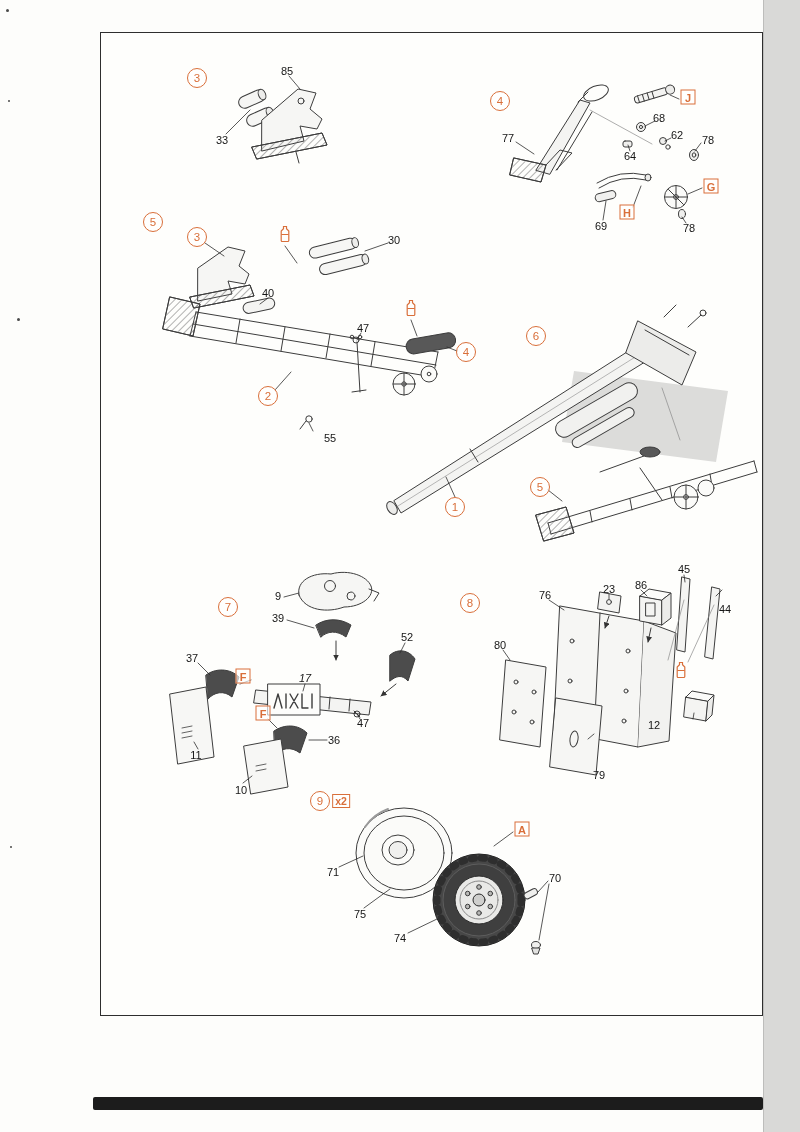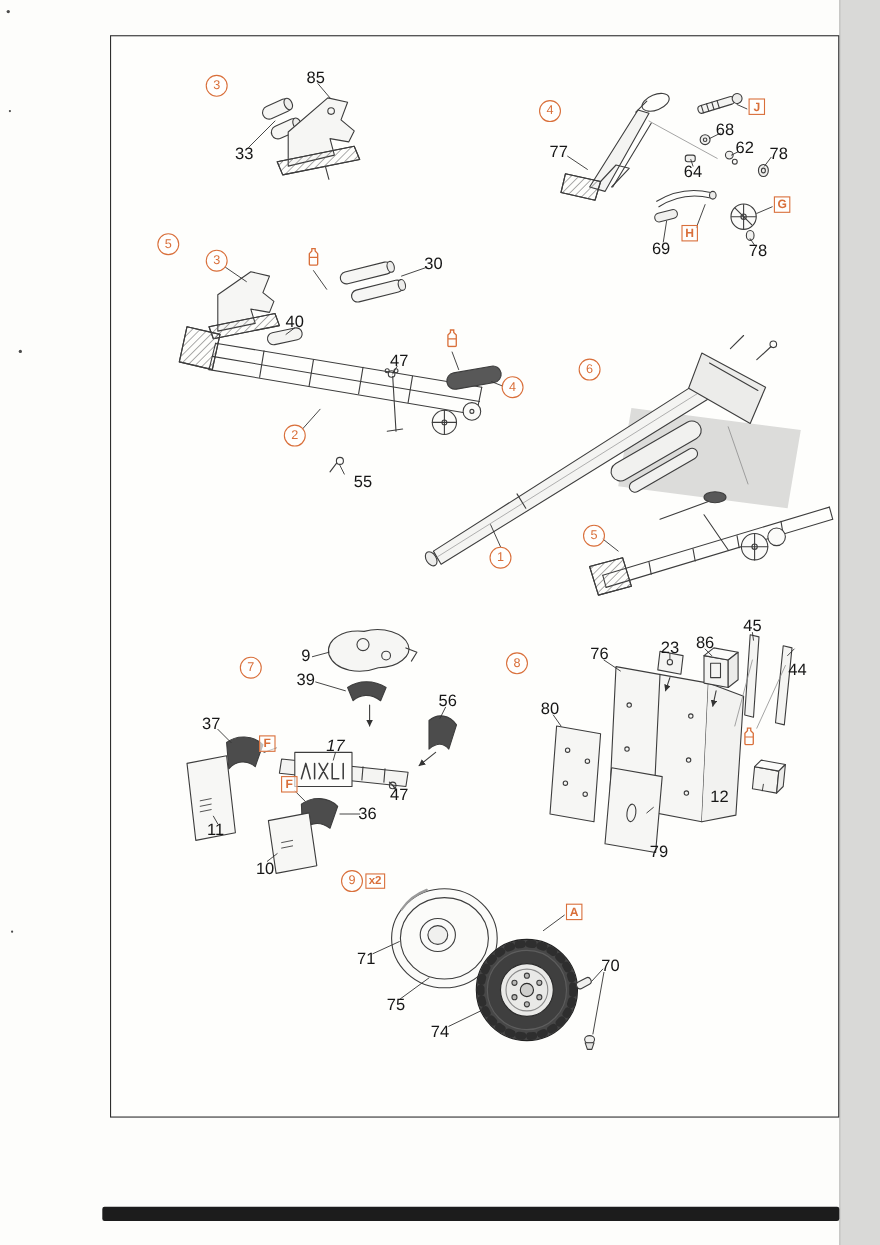--- a/index.html
+++ b/index.html
@@ -20,21 +20,21 @@
     background:#1c1c1c; border-radius:2px;
   }
   .border-frame {
     position:absolute; left:100px; top:32px; width:663px; height:984px;
     border:1.5px solid #2e2e2e; background:#fefefc;
   }
   .artwork { position:absolute; left:0; top:0; pointer-events:none; }
   .label-layer { position:absolute; inset:0; }
   .part-label {
     position:absolute; transform:translate(-50%,-50%);
-    font-size:15px; color:#161616; white-space:nowrap;
+    font-size:11px; color:#161616; white-space:nowrap;
   }
   .circle-badge {
     position:absolute; transform:translate(-50%,-50%);
     width:20px; height:20px; border:1.5px solid #d96f3a; border-radius:50%;
     color:#d96f3a; font-size:11.5px; display:flex; align-items:center;
     justify-content:center; background:rgba(255,255,255,.65);
   }
   .letter-badge {
     position:absolute; transform:translate(-50%,-50%);
     min-width:15px; height:15px; padding:0 1px;
@@ -370,21 +370,21 @@
       <div class="part-label" style="left: 630px; top: 156px;">64</div>
       <div class="part-label" style="left: 601px; top: 226px;">69</div>
       <div class="part-label" style="left: 689px; top: 228px;">78</div>
       <div class="part-label" style="left: 394px; top: 240px;">30</div>
       <div class="part-label" style="left: 268px; top: 293px;">40</div>
       <div class="part-label" style="left: 363px; top: 328px;">47</div>
       <div class="part-label" style="left: 315px; top: 438px; margin-left: 15px;">55</div>
       <div class="part-label" style="left: 278px; top: 596px;">9</div>
       <div class="part-label" style="left: 278px; top: 618px;">39</div>
       <div class="part-label" style="left: 192px; top: 658px;">37</div>
-      <div class="part-label" style="left: 407px; top: 637px;">56</div>
+      <div class="part-label" style="left: 407px; top: 637px;">52</div>
       <div class="part-label" style="left: 305px; top: 678px; font-style: italic;">17</div>
       <div class="part-label" style="left: 363px; top: 723px;">47</div>
       <div class="part-label" style="left: 334px; top: 740px;">36</div>
       <div class="part-label" style="left: 196px; top: 755px;">11</div>
       <div class="part-label" style="left: 241px; top: 790px;">10</div>
       <div class="part-label" style="left: 545px; top: 595px;">76</div>
       <div class="part-label" style="left: 609px; top: 589px;">23</div>
       <div class="part-label" style="left: 641px; top: 585px;">86</div>
       <div class="part-label" style="left: 684px; top: 569px;">45</div>
       <div class="part-label" style="left: 725px; top: 585px; margin-top: 24px;">44</div>

